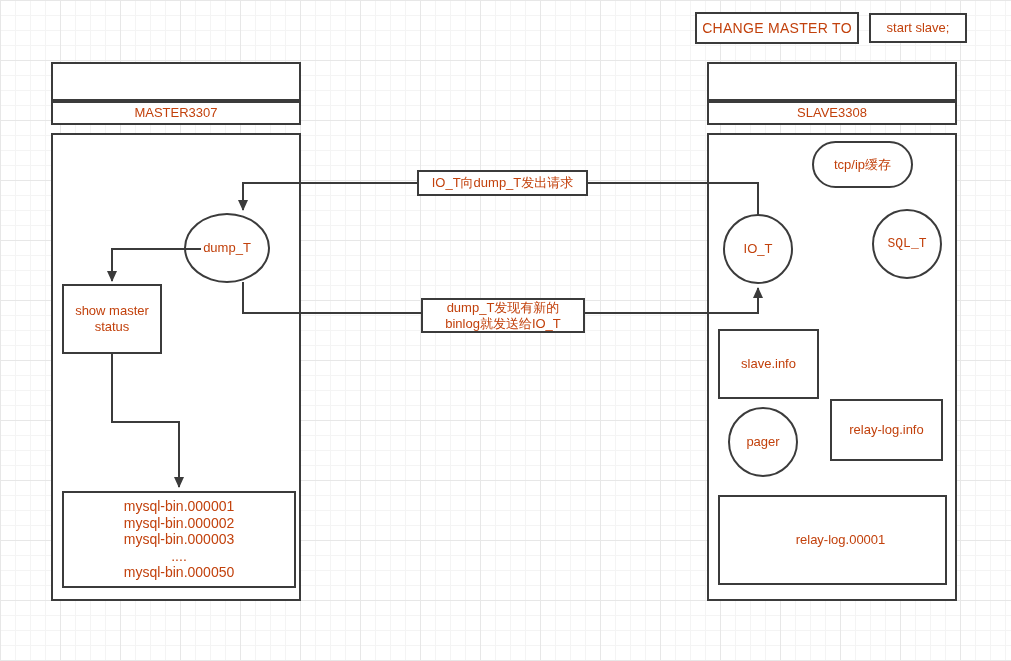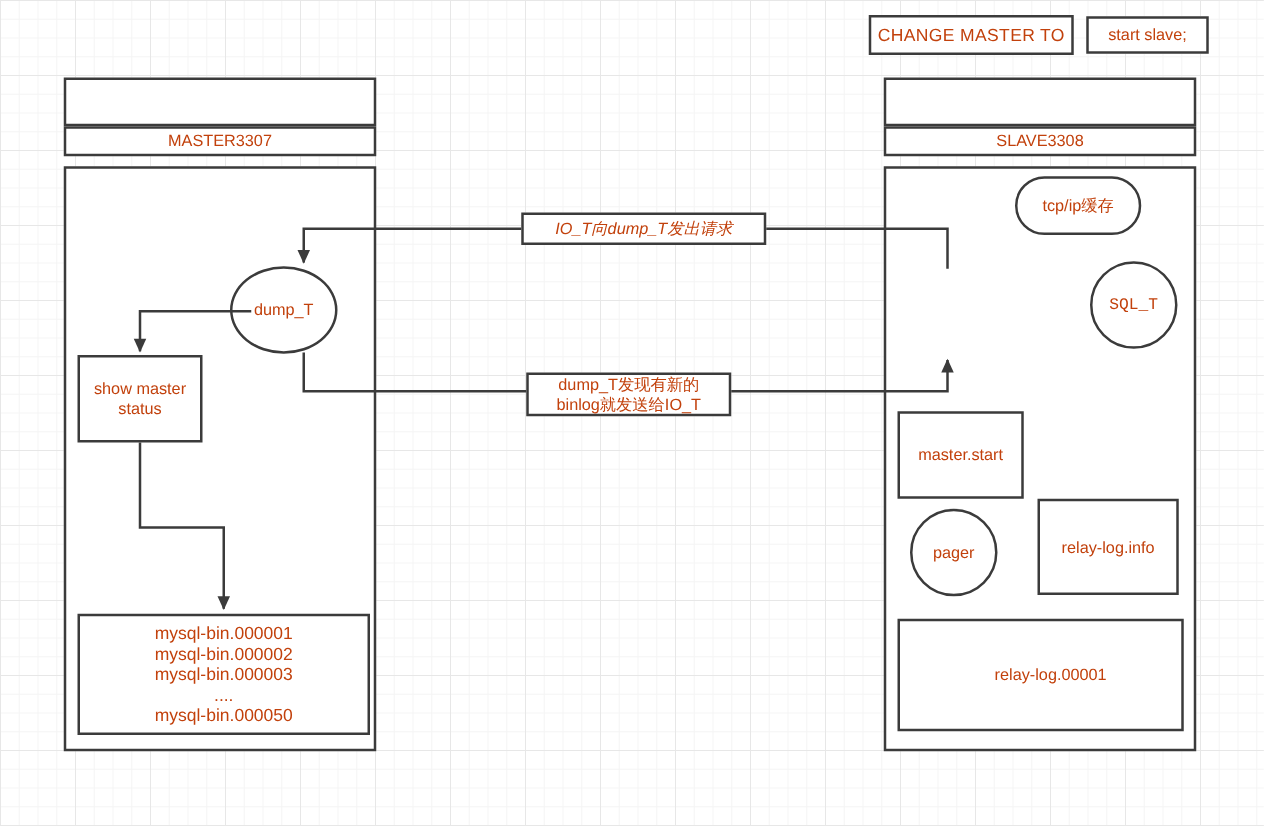--- a/index.html
+++ b/index.html
@@ -77,49 +77,52 @@
     <div>mysql-bin.000001</div>
     <div>mysql-bin.000002</div>
     <div>mysql-bin.000003</div>
     <div>....</div>
     <div>mysql-bin.000050</div>
   </div>
 
   <div class="shape pill" style="left:812px;top:141px;width:101px;height:47px;">
     <span>tcp/ip缓存</span>
   </div>
+  <div class="shape ellipse" style="left:723px;top:214px;width:70px;height:70px;">
+    <span>IO_T</span>
+  </div>
   <div class="shape ellipse" style="left:872px;top:209px;width:70px;height:70px;font-family:Liberation Mono, monospace;">
     <span>SQL_T</span>
   </div>
   <div class="shape" style="left:718px;top:329px;width:101px;height:70px;">
-    <span>master.start</span>
+    <span>slave.info</span>
   </div>
   <div class="shape ellipse" style="left:728px;top:407px;width:70px;height:70px;">
     <span>pager</span>
   </div>
-  <div class="shape" style="left:830px;top:399px;width:113px;height:77px;">
+  <div class="shape" style="left:830px;top:399px;width:113px;height:62px;">
     <span>relay-log.info</span>
   </div>
   <div class="shape" style="left:718px;top:495px;width:229px;height:90px;padding-left:16px;">
     <span>relay-log.00001</span>
   </div>
 
   <svg class="connector-layer" width="1011" height="661" viewBox="0 0 1011 661">
     <defs>
       <marker id="arrow" markerUnits="userSpaceOnUse" markerWidth="13" markerHeight="13" refX="11" refY="6.5" orient="auto">
         <path d="M1,1.5 L12,6.5 L1,11.5 Z" fill="#3b3b3b"></path>
       </marker>
     </defs>
     <path d="M758,215 L758,183 L243,183 L243,210" fill="none" stroke="#3b3b3b" stroke-width="2" marker-end="url(#arrow)"></path>
     <path d="M243,282 L243,313 L758,313 L758,288" fill="none" stroke="#3b3b3b" stroke-width="2" marker-end="url(#arrow)"></path>
     <path d="M201,249 L112,249 L112,281" fill="none" stroke="#3b3b3b" stroke-width="2" marker-end="url(#arrow)"></path>
     <path d="M112,354 L112,422 L179,422 L179,487" fill="none" stroke="#3b3b3b" stroke-width="2" marker-end="url(#arrow)"></path>
   </svg>
 
-  <div class="shape conn-label" style="left:417px;top:170px;width:196px;height:26px;font-style:italic;">
+  <div class="shape conn-label" style="left:417px;top:170px;width:171px;height:26px;">
     <span>IO_T向dump_T发出请求</span>
   </div>
   <div class="shape conn-label" style="left:421px;top:298px;width:164px;height:35px;">
     <div>dump_T发现有新的</div>
     <div>binlog就发送给IO_T</div>
   </div>
 
 </div>
 
 </body></html>

